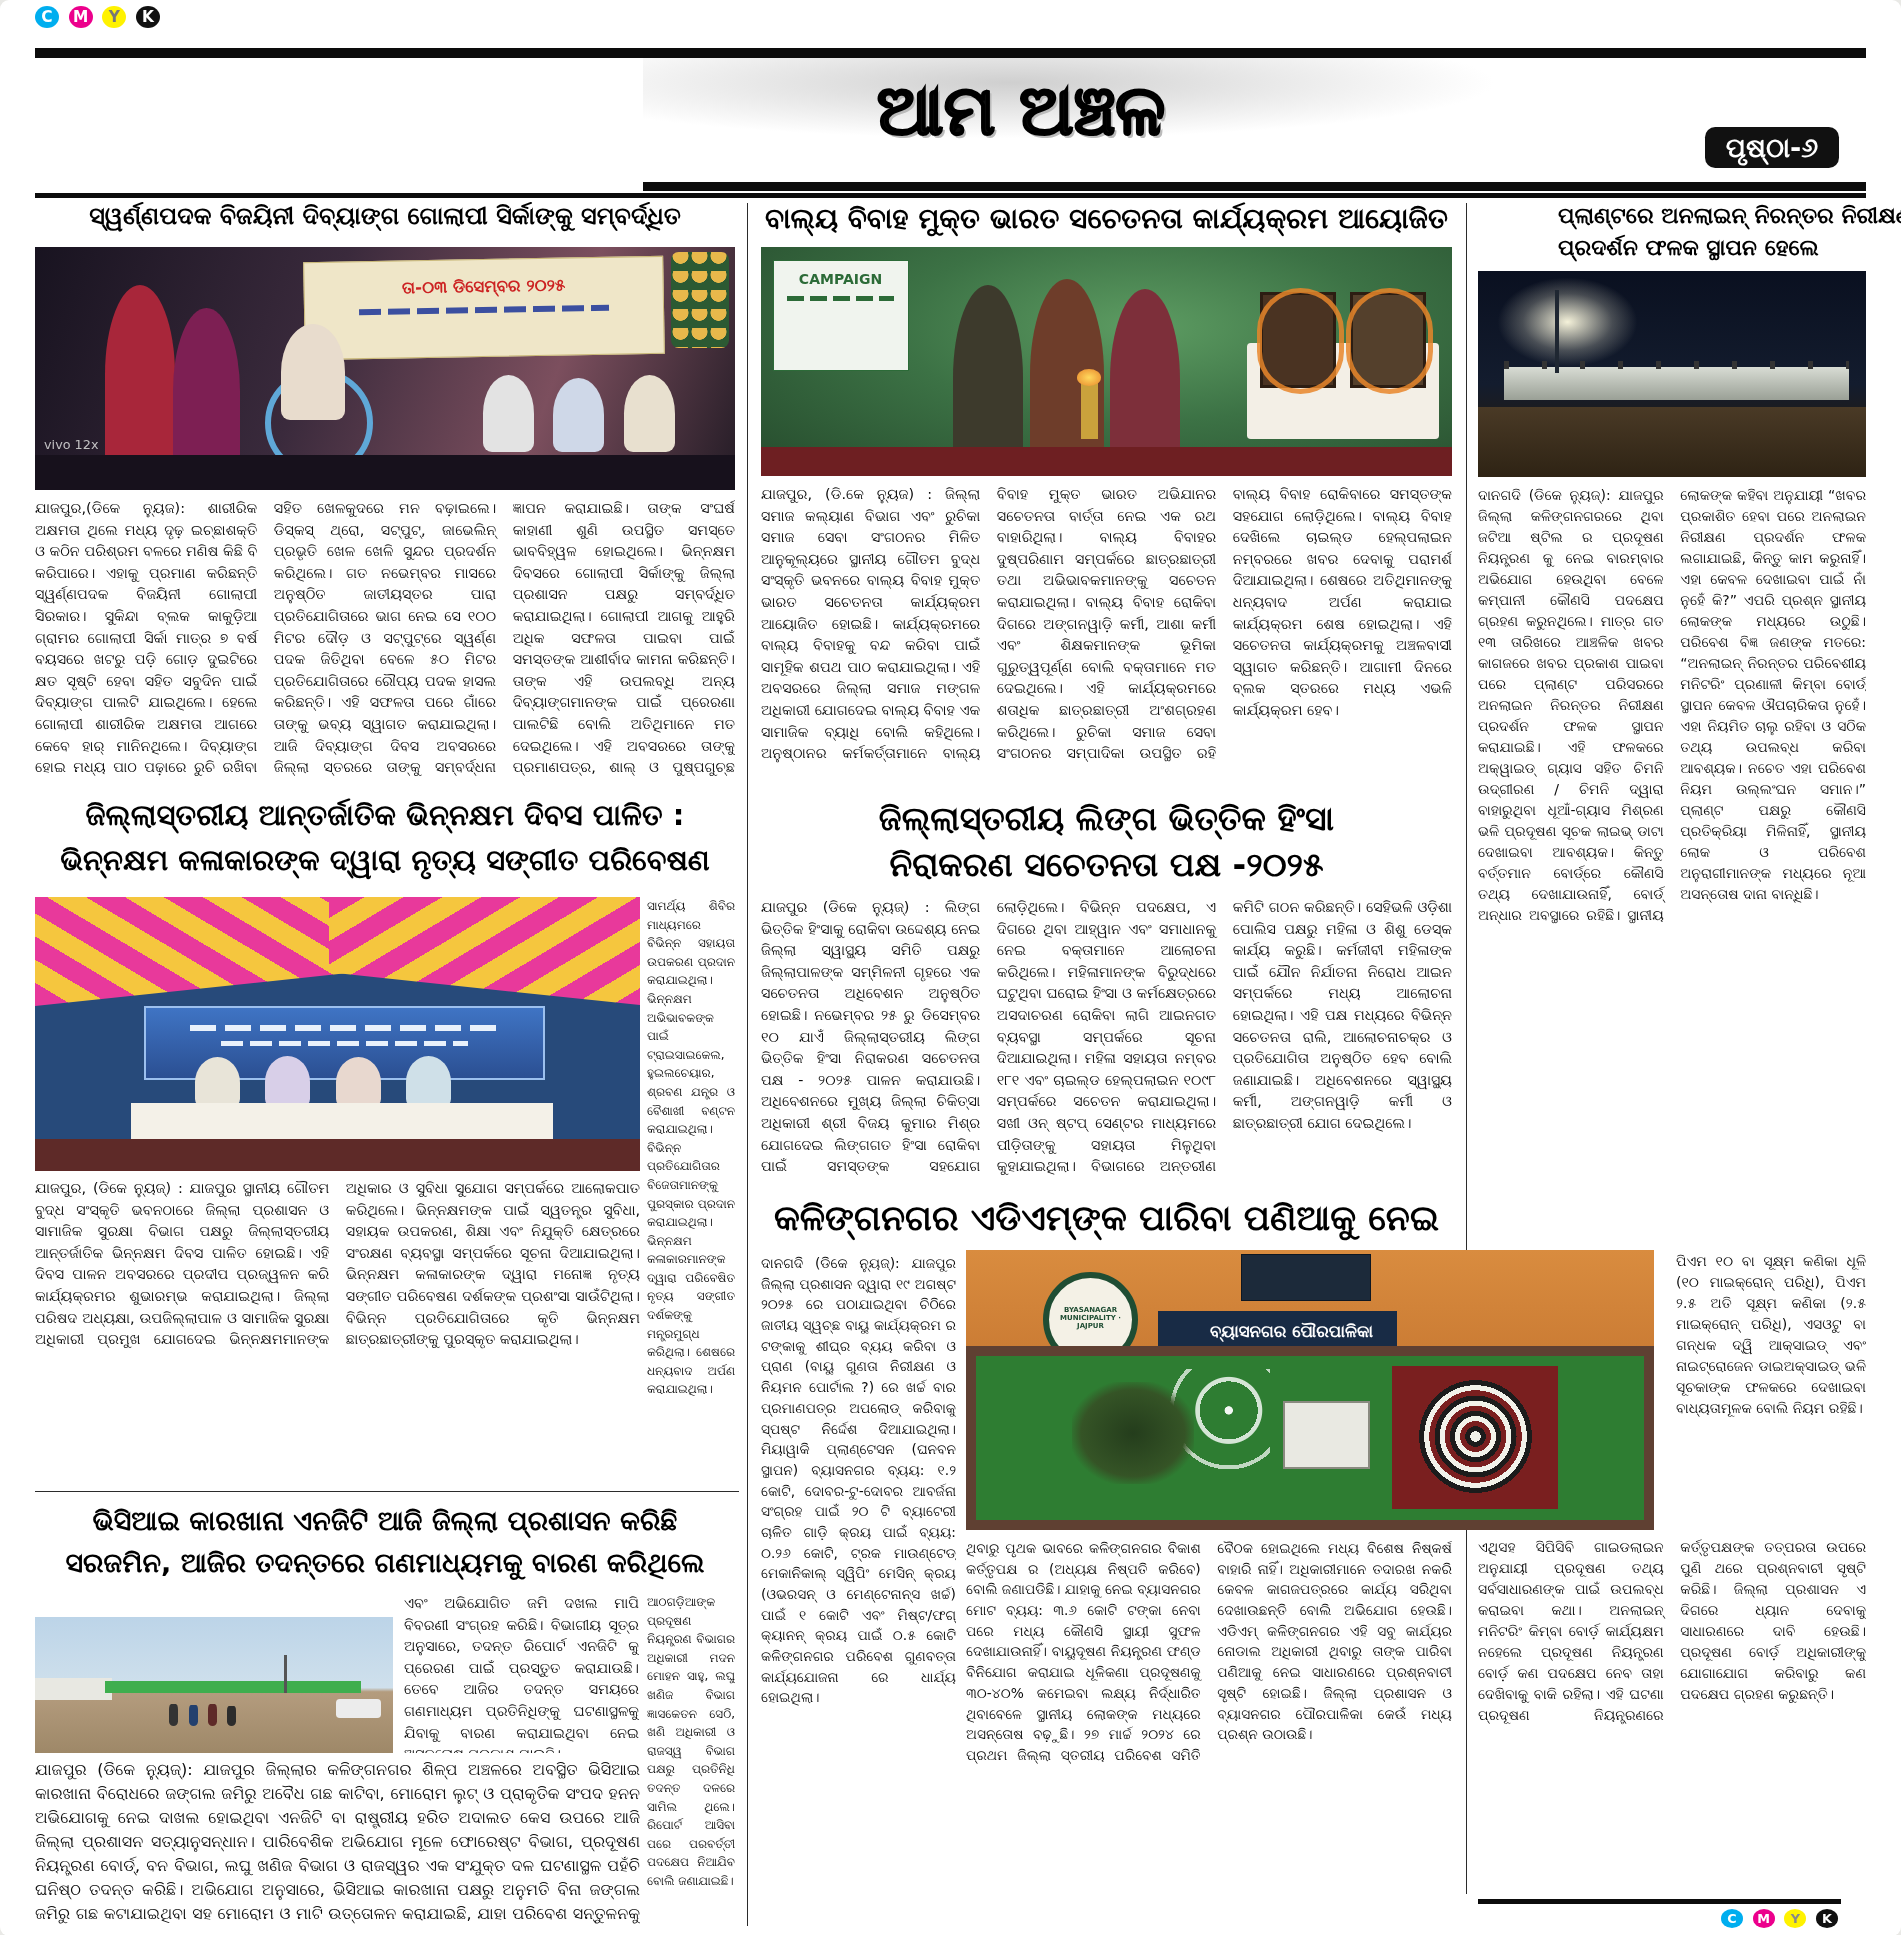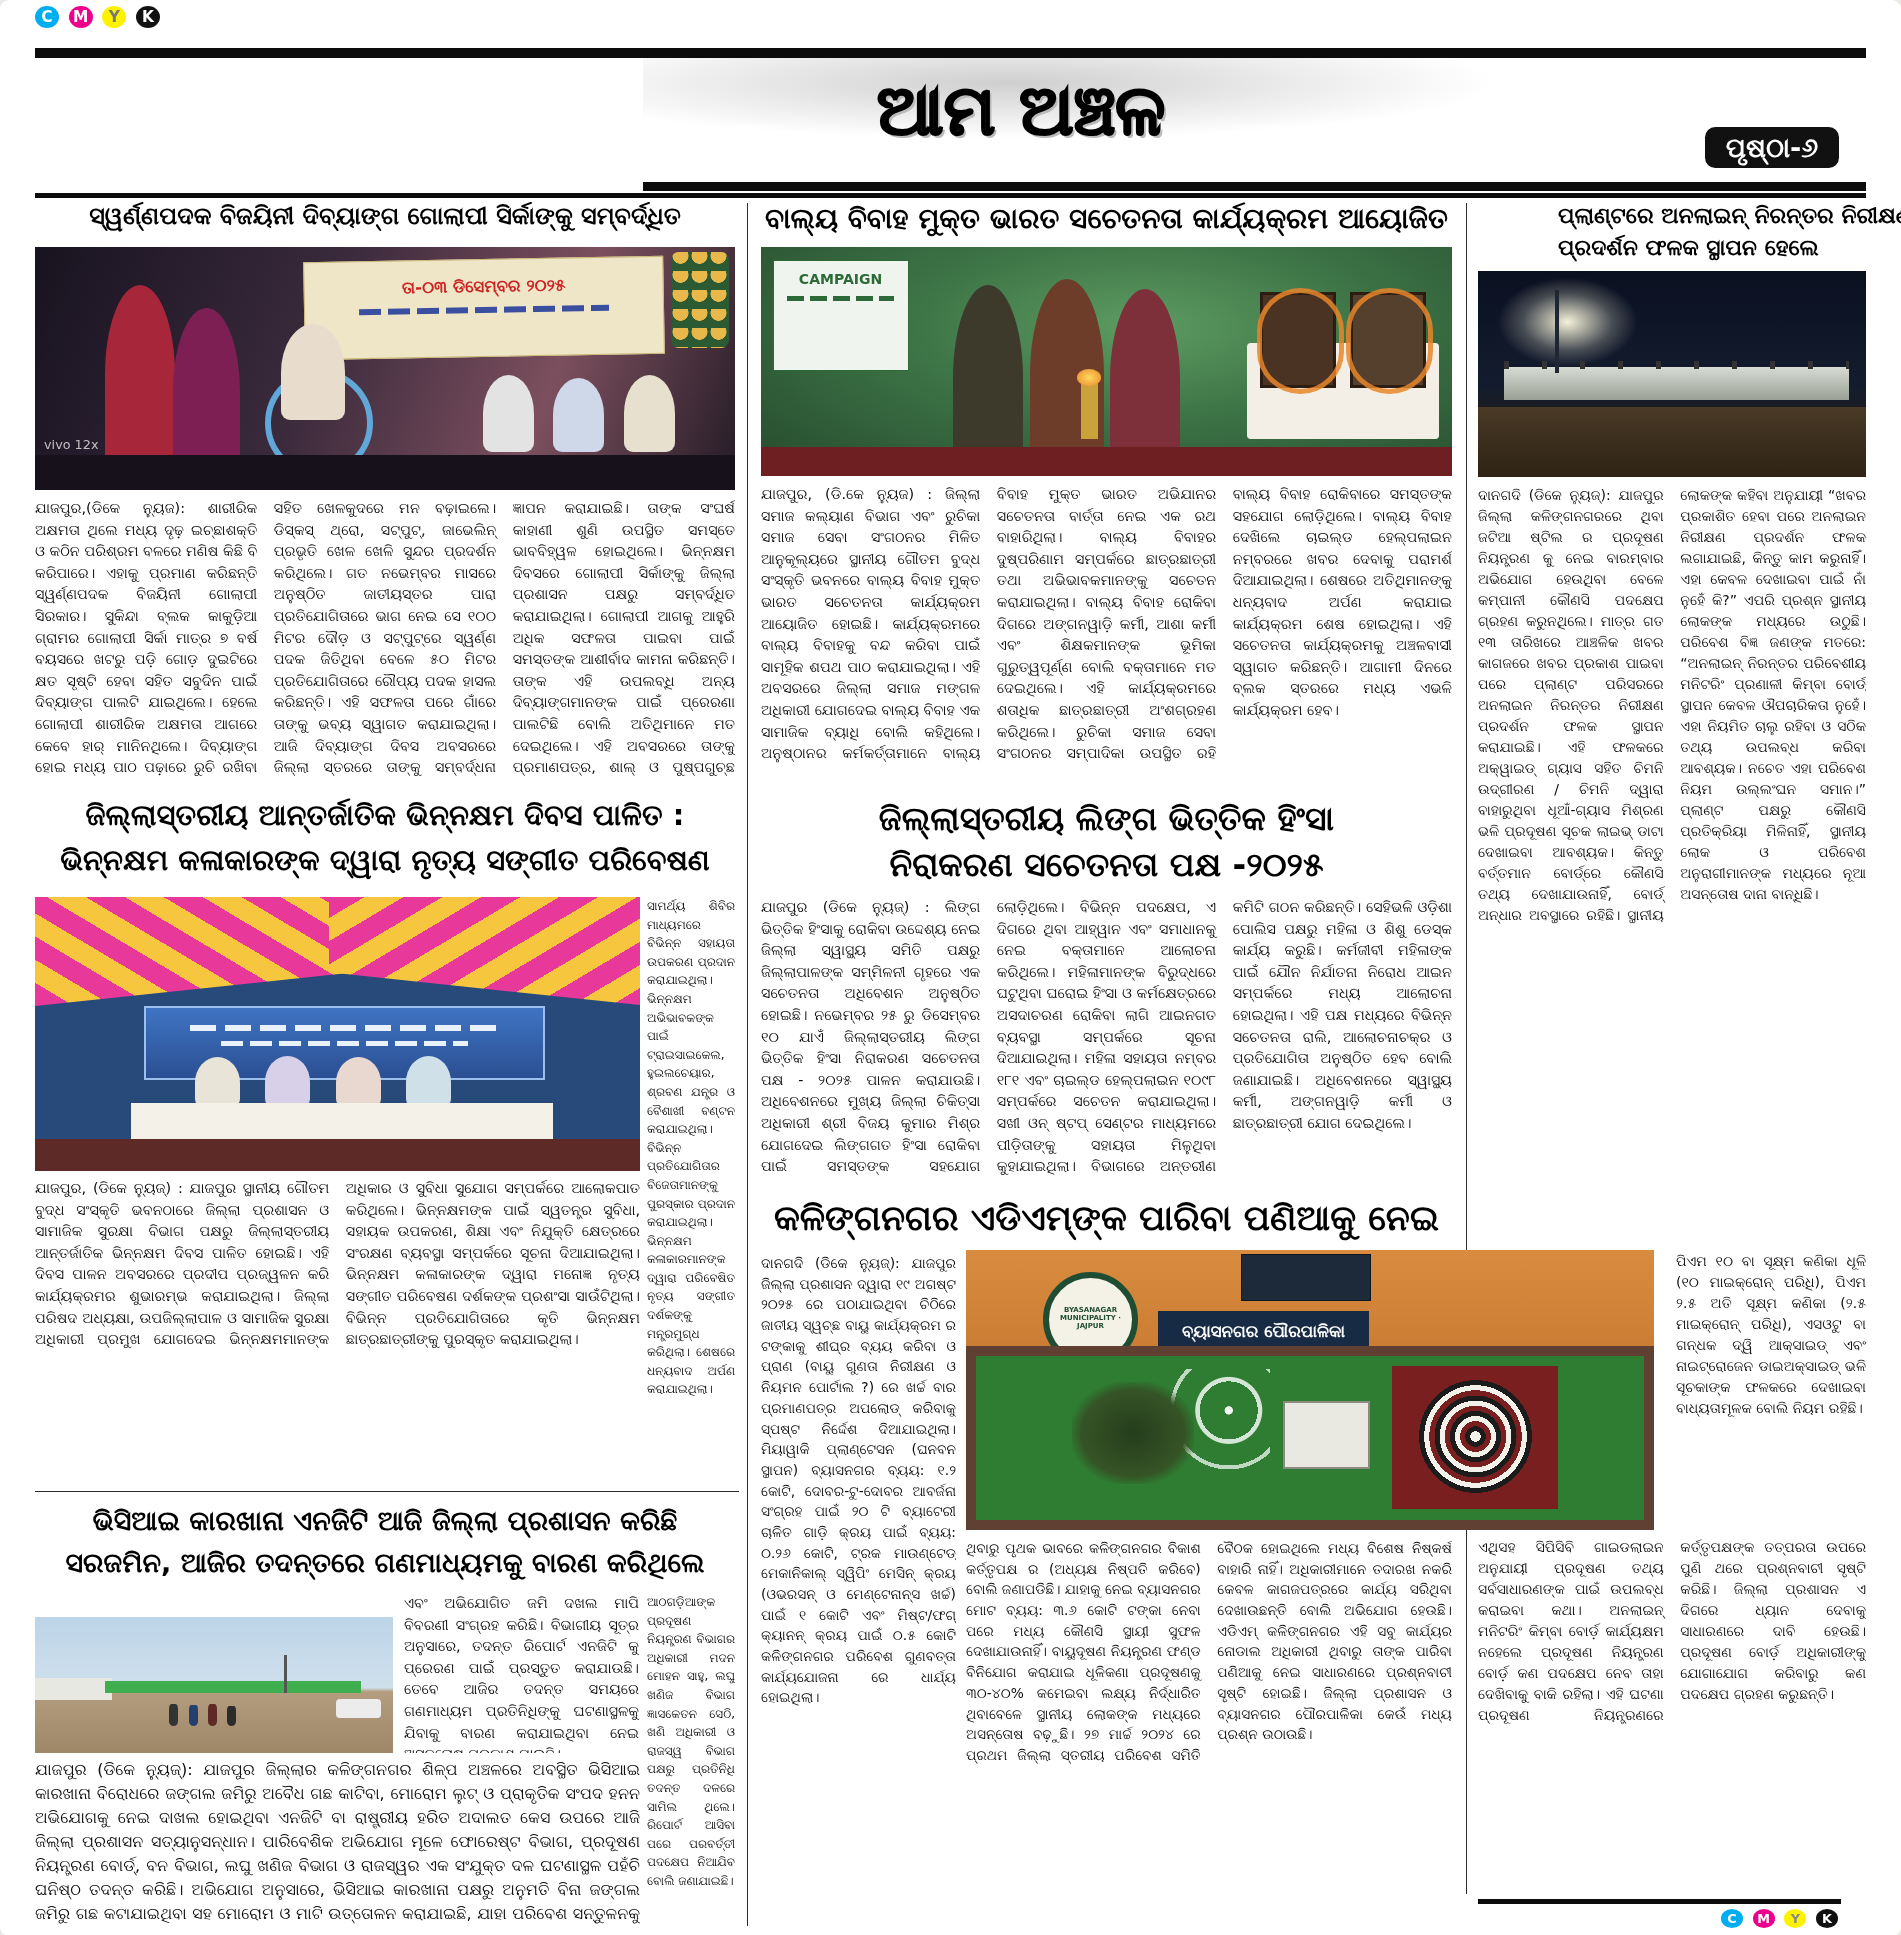--- a/index.html
+++ b/index.html
@@ -144,21 +144,21 @@
   </div>
 
   <div class="ab headline" style="left:761px;top:1198px;width:691px;height:46px;font-size:35px;">କଳିଙ୍ଗନଗର ଏଡିଏମ୍‌ଙ୍କ ପାରିବା ପଣିଆକୁ ନେଇ ପ୍ରଶ୍ନବାଚୀ ?</div>
   <div class="ab body-text" style="left:761px;top:1253px;width:195px;height:672px;font-size:13.8px;">ଦାନଗଦି (ଡିକେ ନ୍ୟୁଜ୍): ଯାଜପୁର ଜିଲ୍ଲା ପ୍ରଶାସନ ଦ୍ୱାରା ୧୯ ଅଗଷ୍ଟ ୨୦୨୫ ରେ ପଠାଯାଇଥିବା ଚିଠିରେ ଜାତୀୟ ସ୍ୱଚ୍ଛ ବାୟୁ କାର୍ଯ୍ୟକ୍ରମ ର ଟଙ୍କାକୁ ଶୀଘ୍ର ବ୍ୟୟ କରିବା ଓ ପ୍ରାଣ (ବାୟୁ ଗୁଣତା ନିରୀକ୍ଷଣ ଓ ନିୟମନ ପୋର୍ଟାଲ ?) ରେ ଖର୍ଚ୍ଚ ବାର ପ୍ରମାଣପତ୍ର ଅପଲୋଡ୍ କରିବାକୁ ସ୍ପଷ୍ଟ ନିର୍ଦ୍ଦେଶ ଦିଆଯାଇଥିଲା। ମିୟାୱାକି ପ୍ଲାଣ୍ଟେସନ (ଘନବନ ସ୍ଥାପନ) ବ୍ୟାସନଗର ବ୍ୟୟ: ୧.୨ କୋଟି, ଦୋବର-ଟୁ-ଦୋବର ଆବର୍ଜନା ସଂଗ୍ରହ ପାଇଁ ୨୦ ଟି ବ୍ୟାଟେରୀ ଚାଳିତ ଗାଡ଼ି କ୍ରୟ ପାଇଁ ବ୍ୟୟ: ୦.୨୬ କୋଟି, ଟ୍ରକ ମାଉଣ୍ଟେଡ୍ ମେକାନିକାଲ୍ ସ୍ୱିପିଂ ମେସିନ୍ କ୍ରୟ (ଓଭରସନ୍ ଓ ମେଣ୍ଟେନାନ୍ସ ଖର୍ଚ୍ଚ) ପାଇଁ ୧ କୋଟି ଏବଂ ମିଷ୍ଟ/ଫଗ୍ କ୍ୟାନନ୍ କ୍ରୟ ପାଇଁ ୦.୫ କୋଟି କଳିଙ୍ଗନଗର ପରିବେଶ ଗୁଣବତ୍ତା କାର୍ଯ୍ୟଯୋଜନା ରେ ଧାର୍ଯ୍ୟ ହୋଇଥିଲା।</div>
   <div class="ab photo" style="left:966px;top:1250px;width:688px;height:280px;background:#ec4899;">
     <div class="ab" style="left:0;top:0;width:688px;height:115px;background:linear-gradient(180deg,#d98c3f,#c97a33);">
       <div class="ab" style="left:275px;top:3.8px;width:128px;height:45px;background:#1c2a3a;border:1.9px solid #0e1722;"></div>
       <div class="ab" style="left:77px;top:22px;width:83px;height:83px;background:#f4f1e6;border:6.4px solid #1f4d33;border-radius:50%;text-align:center;">
         <div style="font-size:7px;color:#1f4d33;font-weight:700;margin-top:28px;">BYASANAGAR MUNICIPALITY · JAJPUR</div>
       </div>
-      <div class="ab" style="left:192px;top:61px;width:211px;height:41px;background:#182b45;color:#fff;font-size:16.6px;font-weight:700;text-align:center;line-height:41px;">ବ୍ୟାସନଗର ପୌରପାଳିକା</div>
+      <div class="ab" style="left:192px;top:61px;width:211px;height:41px;background:#182b45;color:#fff;font-size:16.6px;font-weight:700;text-align:center;line-height:41px;padding-left:28px;">ବ୍ୟାସନଗର ପୌରପାଳିକା</div>
     </div>
     <div class="ab" style="left:0;top:96px;width:688px;height:184px;border:10.2px solid #5f4032;box-sizing:border-box;background:#2e7d32;">
       <div class="ab" style="left:19px;top:12.8px;width:275px;height:138px;background:radial-gradient(circle at 85% 30%,rgba(255,255,255,.95) 0 3.8px,transparent 4.5px),radial-gradient(circle at 85% 30%,transparent 0 29px,rgba(255,255,255,.8) 29px 33px,transparent 34px 55px,rgba(255,255,255,.7) 55px 59px,transparent 59px),#2e7d32;"></div>
       <div class="ab" style="left:96px;top:25.6px;width:122px;height:102px;background:radial-gradient(ellipse,#243d1c 0%,#355426 60%,transparent 75%);"></div>
       <div class="ab" style="left:307px;top:45px;width:83px;height:64px;background:#e9e9e2;border:2.6px solid #8a8a80;"></div>
       <div class="ab" style="left:416px;top:10.2px;width:166px;height:143px;background:#7a1f1f;">
         <div class="ab" style="left:25.6px;top:12.8px;width:115px;height:115px;border-radius:50%;background:repeating-radial-gradient(circle,#f2f2ea 0 5.1px,#1c1c1c 5.1px 10.2px,#7a1f1f 10.2px 15.4px);"></div>
       </div>
     </div>
   </div>

